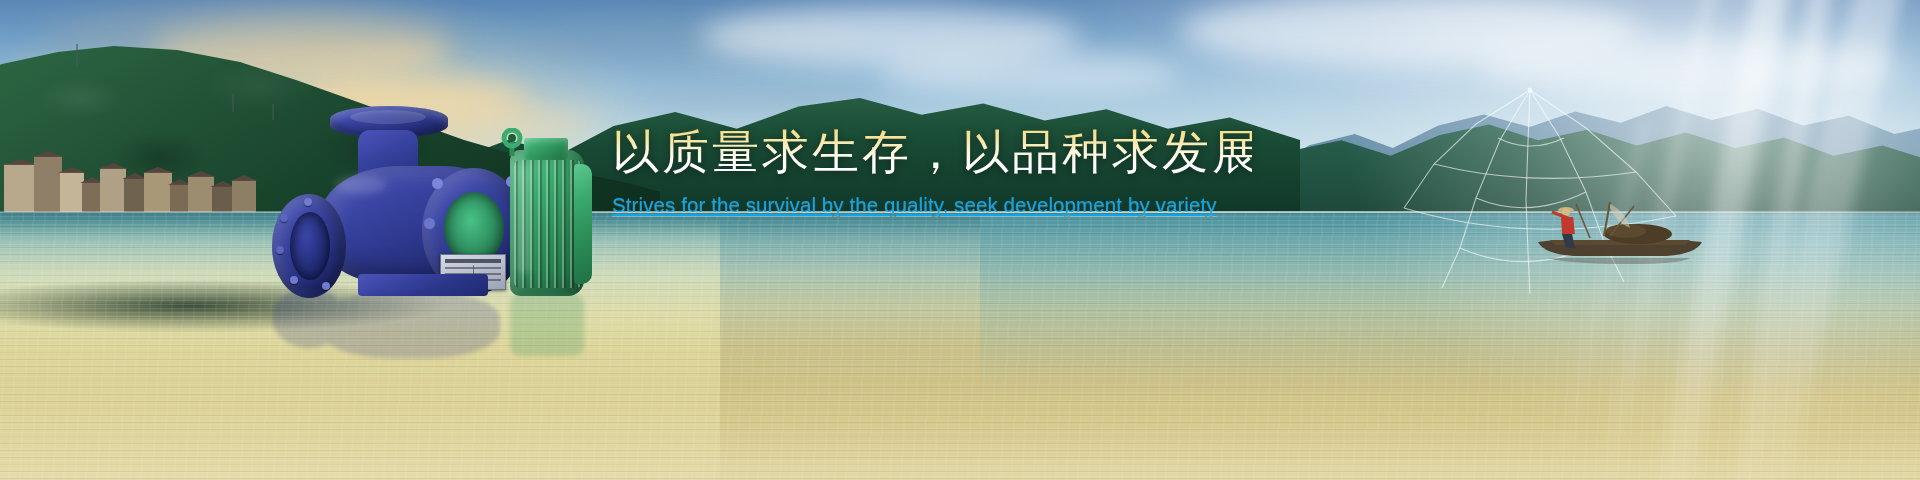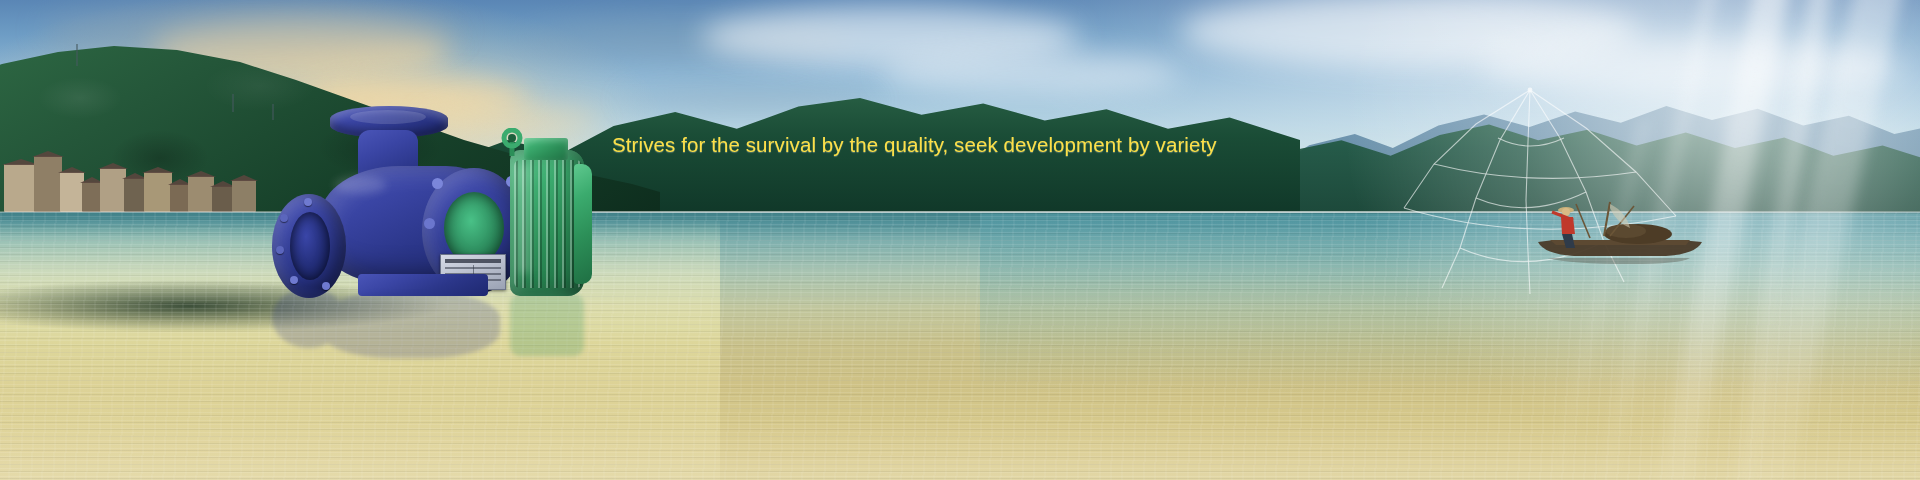--- a/index.html
+++ b/index.html
@@ -226,24 +226,25 @@
     background-clip:text;
     color:transparent;
     -webkit-text-fill-color:transparent;
     filter:drop-shadow(0 2px 4px rgba(0,0,0,0.45));
     font-family:"DejaVu Sans","Liberation Sans",sans-serif;
   }
   .subline {
     margin-top:11px;
     font-size:20.5px;
     letter-spacing:0.1px;
-    color:#fde047;
+    color:#0ea5e9;
     white-space:nowrap;
     text-shadow:0 1px 1px rgba(255,255,255,0.28);
     font-family:"Liberation Sans","DejaVu Sans",sans-serif;
+    text-decoration:underline;
   }
   .badge {
     display:inline-block;
     margin-top:9px;
     margin-left:12px;
     padding:5px 17px 6px 17px;
     background:rgba(22,68,55,0.88);
     color:#ffffff;
     font-size:23px;
     letter-spacing:2.5px;
@@ -412,16 +413,17 @@
     <div style="position:absolute; left:280px; top:58px; width:12px; height:110px; border-radius:8px; background:rgba(255,255,255,0.20); filter:blur(4px);"></div>
   </div>
 
   <div class="pump-reflect">
     <div style="position:absolute; left:34px; top:0px;  width:74px;  height:60px; border-radius:50%; background:#2b3689;"></div>
     <div style="position:absolute; left:82px; top:-10px; width:180px; height:66px; border-radius:40%; background:#2b3689;"></div>
     <div style="position:absolute; left:272px; top:-8px; width:74px;  height:62px; border-radius:10px; background:#2c8f58;"></div>
   </div>
 
   <div class="text-block">
+    <div class="headline">以质量求生存，以品种求发展</div>
     <div class="subline">Strives for the survival by the quality, seek development by variety</div>
   </div>
 
 </div>
 
 </body></html>

